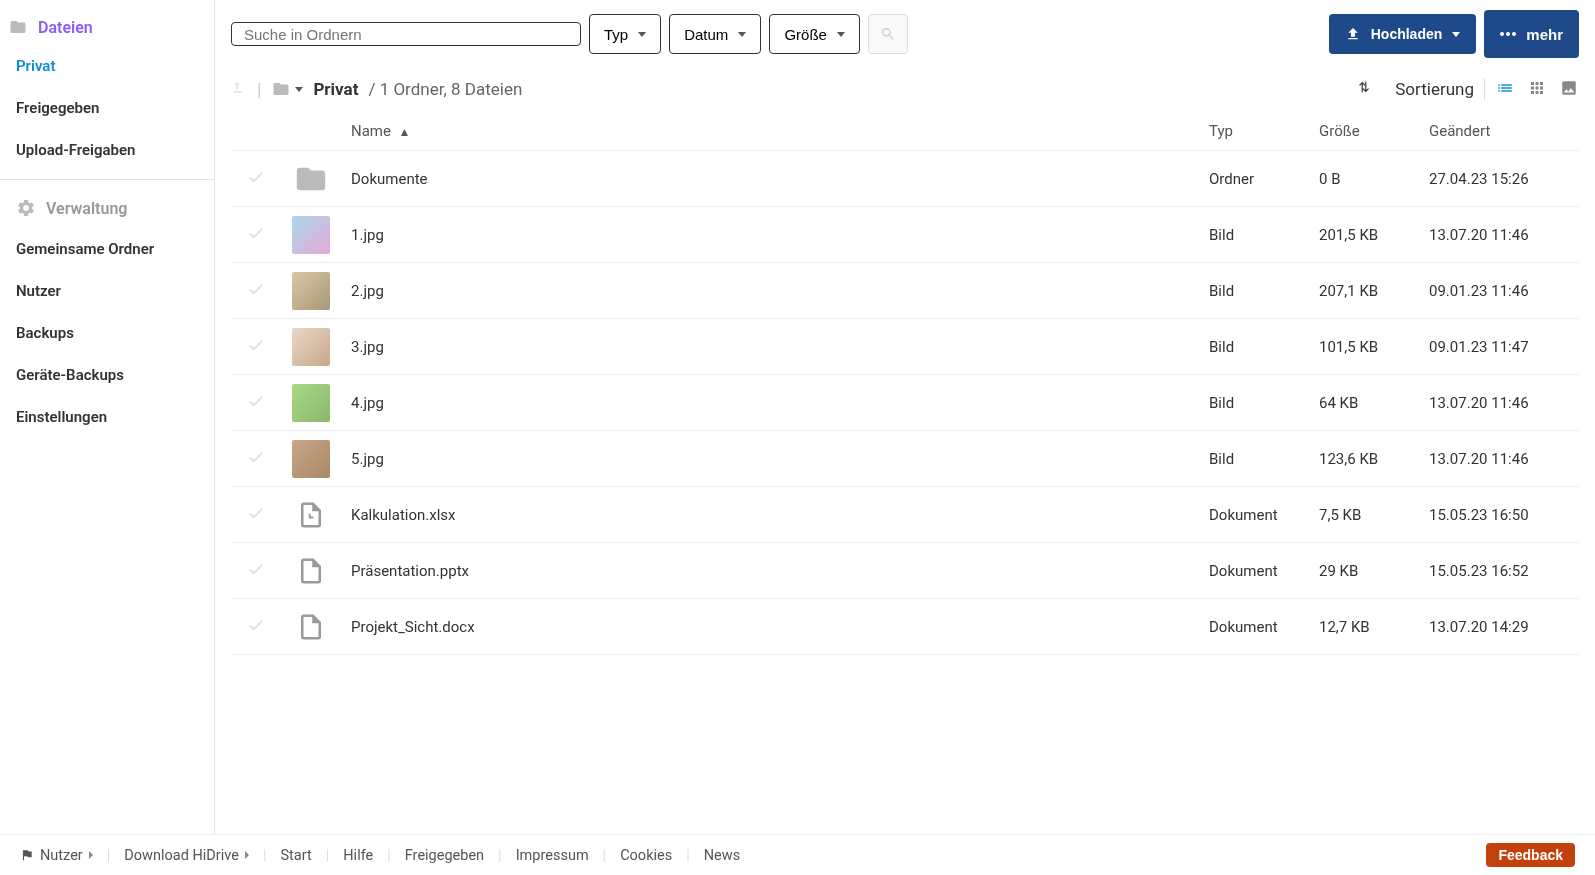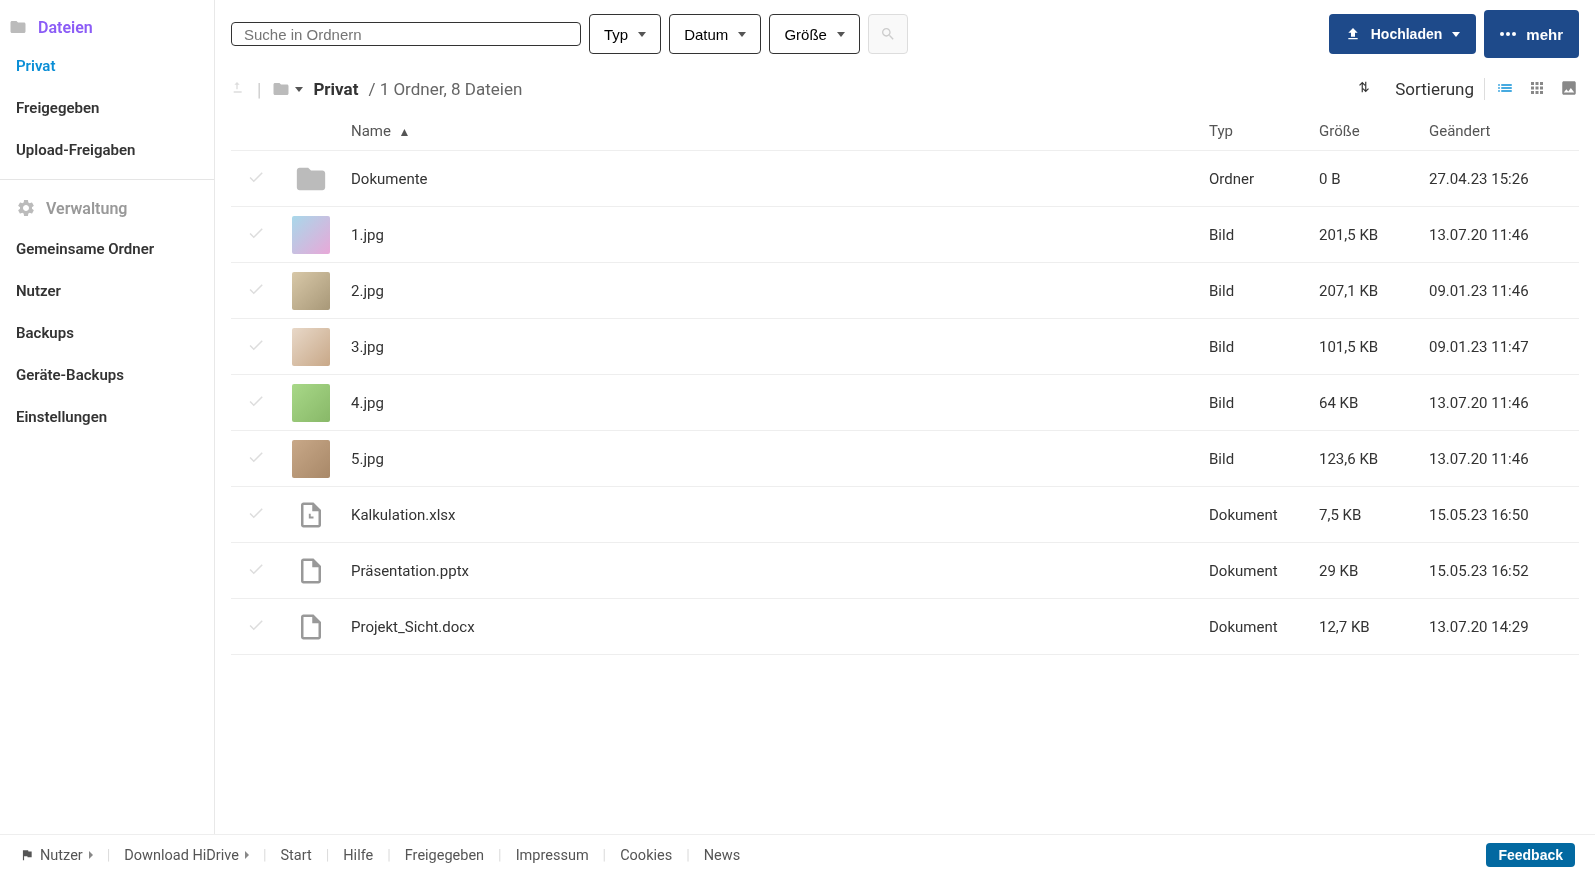--- a/index.html
+++ b/index.html
@@ -49,21 +49,21 @@
 .thumb-doc { fill: #999; }
 .thumb-img { background: linear-gradient(135deg, #a8d8ea, #e8a8d8); }
 .thumb-img2 { background: linear-gradient(135deg, #d8c8a8, #a89878); }
 .thumb-img3 { background: linear-gradient(135deg, #e8d8c8, #c8a888); }
 .thumb-img4 { background: linear-gradient(135deg, #a8d888, #88b868); }
 .thumb-img5 { background: linear-gradient(135deg, #c8a888, #a88868); }
 .sort-arrow { font-size: 12px; }
 .footer { display: flex; align-items: center; padding: 8px 20px; border-top: 1px solid #eee; gap: 14px; font-size: 14.5px; color: #555; }
 .footer-link { cursor: pointer; display: flex; align-items: center; gap: 6px; }
 .footer-sep { color: #ddd; }
-.feedback-btn { margin-left: auto; background: #0369a1; color: #fff; padding: 4px 12px; border-radius: 4px; font-weight: 600; cursor: pointer; border: none; font-size: 14px; }
+.feedback-btn { margin-left: auto; background: #c2410c; color: #fff; padding: 4px 12px; border-radius: 4px; font-weight: 600; cursor: pointer; border: none; font-size: 14px; }
 .caret-down { width: 0; height: 0; border-left: 4px solid transparent; border-right: 4px solid transparent; border-top: 5px solid #555; }
 .caret-right-sm { width: 0; height: 0; border-top: 4px solid transparent; border-bottom: 4px solid transparent; border-left: 4px solid #888; }
 </style>
 </head>
 <body>
 
 <div class="app">
   <div class="main-area">
 
     <div class="sidebar">

